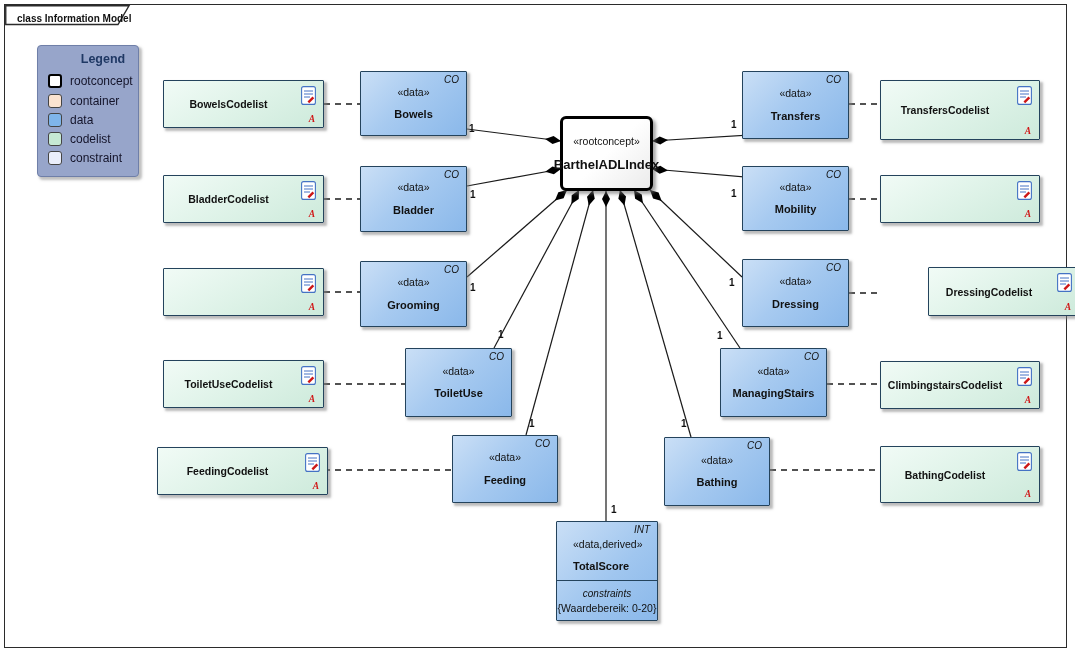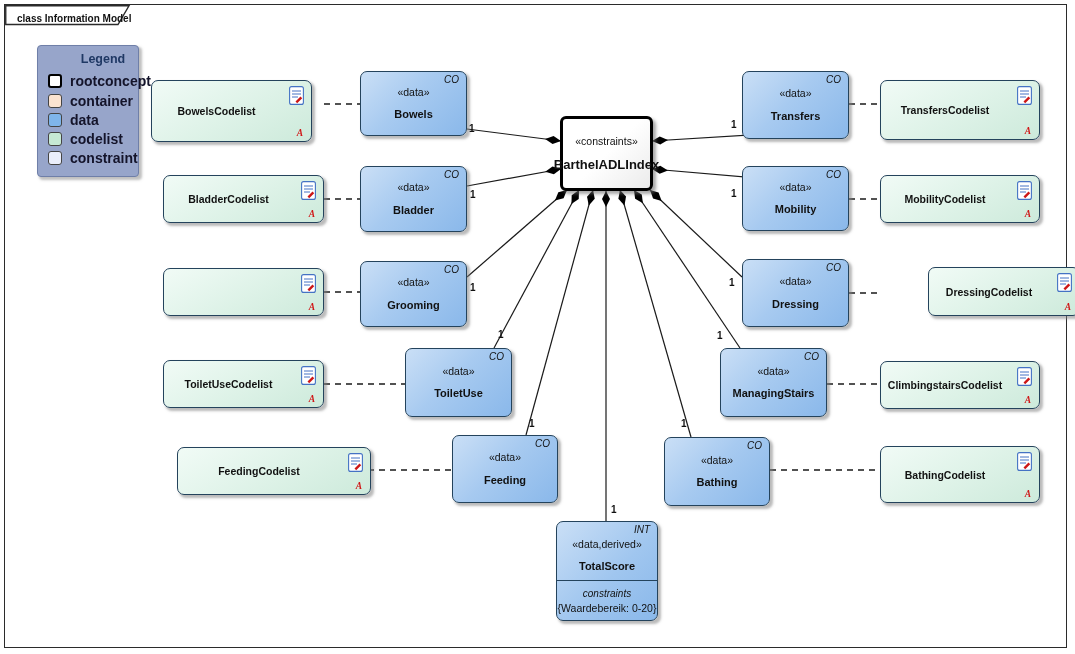--- a/index.html
+++ b/index.html
@@ -12,21 +12,21 @@
     border:1.5px solid #2b2b2b; background:#ffffff; box-sizing:border-box;
   }
   .frame-tab { position:absolute; left:5px; top:5px; width:132px; height:21px; }
   .frame-tab-label {
     position:absolute; left:12px; top:8px; font-size:10px; font-weight:bold; color:#111;
     white-space:nowrap;
   }
   .connector-layer { position:absolute; left:0; top:0; width:1075px; height:654px; z-index:1; }
   .node {
     position:absolute; box-sizing:border-box; z-index:2;
-    border:1.2px solid #24435c; border-radius:7px;
+    border:1.2px solid #24435c; border-radius:1px;
     box-shadow:2.5px 2.5px 2.5px rgba(130,130,130,0.55);
   }
   .data-node {
     background:linear-gradient(135deg,#cadff6 0%,#a7caf0 45%,#8ab8ea 100%);
     display:flex; flex-direction:column; align-items:center; justify-content:center;
   }
   .type-tag {
     position:absolute; top:2px; right:7px; font-style:italic; font-size:10px; color:#111;
   }
   .stereo { font-size:10.5px; color:#111; line-height:1.35; }
@@ -46,22 +46,22 @@
     font-size:9.5px; color:#d01616;
   }
   .root-node {
     border:3px solid #000; border-radius:6px;
     background:linear-gradient(135deg,#ffffff 50%,#ebebeb 100%);
     box-shadow:3px 3px 3.5px rgba(110,110,110,0.6);
     display:flex; flex-direction:column; align-items:center; justify-content:center;
   }
   .ts-node { background:linear-gradient(135deg,#cadff6 0%,#a0c6ef 55%,#8ab8ea 100%); }
   .ts-top {
-    height:52px; display:flex; flex-direction:column; align-items:center; justify-content:flex-end;
-    padding-bottom:6px; position:relative;
+    height:52px; display:flex; flex-direction:column; align-items:flex-start; justify-content:flex-end;
+    padding-bottom:6px; position:relative;padding-left:16px;
   }
   .ts-bottom {
     border-top:1.2px solid #24435c; display:flex; flex-direction:column; align-items:center;
     padding-top:5px;
   }
   .ts-constraints-label { font-style:italic; font-size:10px; color:#111; line-height:1.5; }
   .ts-constraint { font-size:10.5px; color:#111; line-height:1.5; }
   .legend-box {
     position:absolute; left:37px; top:45px; width:102px; height:132px; z-index:2;
     background:#97a5ca; border:1px solid #6f7fa8; border-radius:4px;
@@ -69,21 +69,21 @@
   }
   .legend-title {
     text-align:center; margin-top:6px; font-size:12.5px; font-weight:bold; color:#1f3864;margin-left:30px;
   }
   .legend-item { position:absolute; left:10px; height:14px; display:flex; align-items:center; }
   .swatch {
     width:14px; height:14px; border-radius:3px; box-sizing:border-box;
     border:1px solid #444; margin-right:8px; flex:none;
   }
   .swatch-root { border:2.2px solid #000; }
-  .legend-label { font-size:14px; color:#14142a; white-space:nowrap;font-weight:bold; }
+  .legend-label { font-size:12px; color:#14142a; white-space:nowrap; }
   .mult {
     position:absolute; z-index:3; font-size:10px; font-weight:600; color:#111; line-height:1;
   }
 </style>
 </head>
 <body>
 
 <div class="frame"></div>
 
 <div class="frame-tab">
@@ -144,21 +144,21 @@
     <span class="swatch" style="background:#c6e9d4"></span>
     <span class="legend-label">codelist</span>
   </div>
   <div class="legend-item" style="top:105px">
     <span class="swatch" style="background:#eaeefb"></span>
     <span class="legend-label">constraint</span>
   </div>
 </div>
 
 <div class="node root-node" style="left:560px;top:116px;width:93px;height:75px">
-  <div class="stereo">«constraints»</div>
+  <div class="stereo">«rootconcept»</div>
   <div class="nname" style="font-size:13px">BarthelADLIndex</div>
 </div>
 
 <div class="node data-node" style="left:360px;top:71px;width:107px;height:65px">
   <span class="type-tag">CO</span>
   <div class="stereo">«data»</div>
   <div class="nname">Bowels</div>
 </div>
 <div class="node data-node" style="left:360px;top:166px;width:107px;height:66px">
   <span class="type-tag">CO</span>
@@ -211,21 +211,21 @@
     <span class="type-tag">INT</span>
     <div class="stereo">«data,derived»</div>
     <div class="nname">TotalScore</div>
   </div>
   <div class="ts-bottom">
     <div class="ts-constraints-label">constraints</div>
     <div class="ts-constraint">{Waardebereik: 0-20}</div>
   </div>
 </div>
 
-<div class="node codelist-node" style="left:151px;top:80px;width:161px;height:62px">
+<div class="node codelist-node" style="left:163px;top:80px;width:161px;height:48px">
   <span class="codelist-name">BowelsCodelist</span>
   <svg class="doc-icon" viewBox="0 0 15 19">
       <rect x="0.6" y="0.6" width="13.8" height="17.8" rx="2" fill="#fff" stroke="#4472c4" stroke-width="1.1"></rect>
       <line x1="3" y1="5" x2="12" y2="5" stroke="#4472c4"></line>
       <line x1="3" y1="8" x2="12" y2="8" stroke="#4472c4"></line>
       <line x1="3" y1="11" x2="9" y2="11" stroke="#4472c4"></line>
       <path d="M6.5,15.5 L11.5,10.5 L13.2,12.2 L8.2,17.2 Z" fill="#cc1616"></path>
     </svg>
   <span class="a-marker">A</span>
 </div>
@@ -254,21 +254,21 @@
   <span class="codelist-name">ToiletUseCodelist</span>
   <svg class="doc-icon" viewBox="0 0 15 19">
       <rect x="0.6" y="0.6" width="13.8" height="17.8" rx="2" fill="#fff" stroke="#4472c4" stroke-width="1.1"></rect>
       <line x1="3" y1="5" x2="12" y2="5" stroke="#4472c4"></line>
       <line x1="3" y1="8" x2="12" y2="8" stroke="#4472c4"></line>
       <line x1="3" y1="11" x2="9" y2="11" stroke="#4472c4"></line>
       <path d="M6.5,15.5 L11.5,10.5 L13.2,12.2 L8.2,17.2 Z" fill="#cc1616"></path>
     </svg>
   <span class="a-marker">A</span>
 </div>
-<div class="node codelist-node" style="left:177px;top:447px;width:194px;height:48px">
+<div class="node codelist-node" style="left:157px;top:447px;width:171px;height:48px">
   <span class="codelist-name">FeedingCodelist</span>
   <svg class="doc-icon" viewBox="0 0 15 19">
       <rect x="0.6" y="0.6" width="13.8" height="17.8" rx="2" fill="#fff" stroke="#4472c4" stroke-width="1.1"></rect>
       <line x1="3" y1="5" x2="12" y2="5" stroke="#4472c4"></line>
       <line x1="3" y1="8" x2="12" y2="8" stroke="#4472c4"></line>
       <line x1="3" y1="11" x2="9" y2="11" stroke="#4472c4"></line>
       <path d="M6.5,15.5 L11.5,10.5 L13.2,12.2 L8.2,17.2 Z" fill="#cc1616"></path>
     </svg>
   <span class="a-marker">A</span>
 </div>
@@ -278,21 +278,20 @@
   <svg class="doc-icon" viewBox="0 0 15 19">
       <rect x="0.6" y="0.6" width="13.8" height="17.8" rx="2" fill="#fff" stroke="#4472c4" stroke-width="1.1"></rect>
       <line x1="3" y1="5" x2="12" y2="5" stroke="#4472c4"></line>
       <line x1="3" y1="8" x2="12" y2="8" stroke="#4472c4"></line>
       <line x1="3" y1="11" x2="9" y2="11" stroke="#4472c4"></line>
       <path d="M6.5,15.5 L11.5,10.5 L13.2,12.2 L8.2,17.2 Z" fill="#cc1616"></path>
     </svg>
   <span class="a-marker">A</span>
 </div>
 <div class="node codelist-node" style="left:880px;top:175px;width:160px;height:48px">
-  <span class="codelist-name">MobilityCodelist</span>
   <svg class="doc-icon" viewBox="0 0 15 19">
       <rect x="0.6" y="0.6" width="13.8" height="17.8" rx="2" fill="#fff" stroke="#4472c4" stroke-width="1.1"></rect>
       <line x1="3" y1="5" x2="12" y2="5" stroke="#4472c4"></line>
       <line x1="3" y1="8" x2="12" y2="8" stroke="#4472c4"></line>
       <line x1="3" y1="11" x2="9" y2="11" stroke="#4472c4"></line>
       <path d="M6.5,15.5 L11.5,10.5 L13.2,12.2 L8.2,17.2 Z" fill="#cc1616"></path>
     </svg>
   <span class="a-marker">A</span>
 </div>
 <div class="node codelist-node" style="left:928px;top:267px;width:152px;height:49px">

